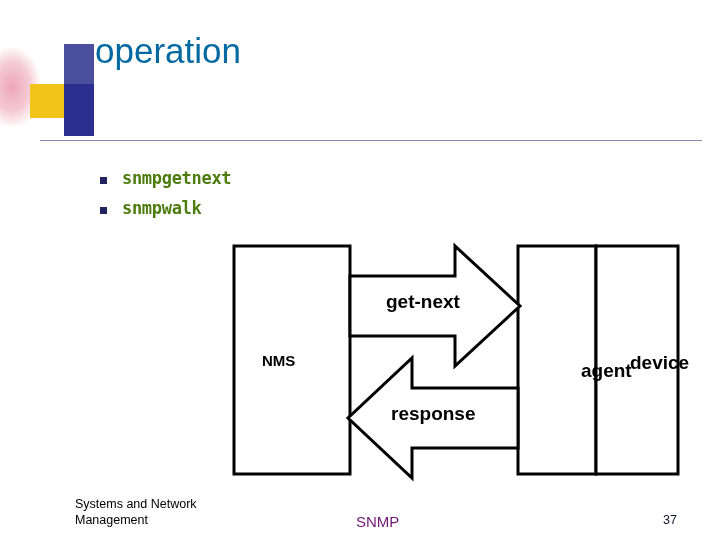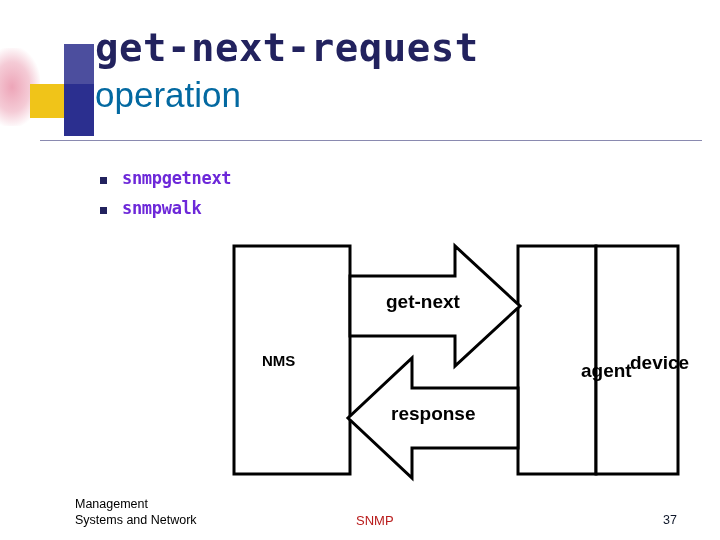--- a/index.html
+++ b/index.html
@@ -127,21 +127,21 @@
     flex: 0 0 22px;
   }
   .bullet-lvl2 .bullet-marker .sq {
     width: 7px;
     height: 7px;
   }
   .bullet-lvl2 .bullet-text {
     font-family: "DejaVu Sans Mono", monospace;
     font-size: 17px;
     font-weight: bold;
-    color: #6d28d9;
+    color: #4d7c0f;
     line-height: 30px;
     letter-spacing: -0.3px;
   }
 
   
   .diagram {
     position: absolute;
     left: 0;
     top: 0;
     width: 720px;
@@ -189,22 +189,22 @@
     left: 75px;
     top: 496px;
     font-size: 12.5px;
     color: #000000;
     line-height: 16px;
   }
   .footer-center {
     position: absolute;
     left: 356px;
     top: 513px;
-    font-size: 13px;
-    color: #b91c1c;
+    font-size: 15px;
+    color: #701a75;
     text-align: center;
   }
   .footer-right {
     position: absolute;
     left: 663px;
     top: 513px;
     font-size: 12.5px;
     color: #0f172a;
   }
 </style>
@@ -212,21 +212,20 @@
 <body>
 
 <div class="deco">
   <div class="sq sq-pink"></div>
   <div class="sq sq-navy-small"></div>
   <div class="sq sq-yellow"></div>
   <div class="sq sq-blue"></div>
 </div>
 
 <div class="title-block">
-  <div class="title-line1">get-next-request</div>
   <div class="title-line2">operation</div>
 </div>
 <div class="title-rule"></div>
 
 <div class="bullets">
   <div class="bullet-row bullet-lvl2">
     <span class="bullet-marker"><span class="sq"></span></span>
     <span class="bullet-text">snmpgetnext</span>
   </div>
   <div class="bullet-row bullet-lvl2">
@@ -250,17 +249,17 @@
   </svg>
 
   <div class="dg-label lbl-nms">NMS</div>
   <div class="dg-label lbl-agent">agent</div>
   <div class="dg-label lbl-device">device</div>
   <div class="dg-label lbl-getnext">get-next</div>
   <div class="dg-label lbl-response">response</div>
 </div>
 
 <div class="footer-left">
+  <div>Systems and Network</div>
   <div>Management</div>
-  <div>Systems and Network</div>
 </div>
 <div class="footer-center">SNMP</div>
 <div class="footer-right">37</div>
 
 </body></html>

